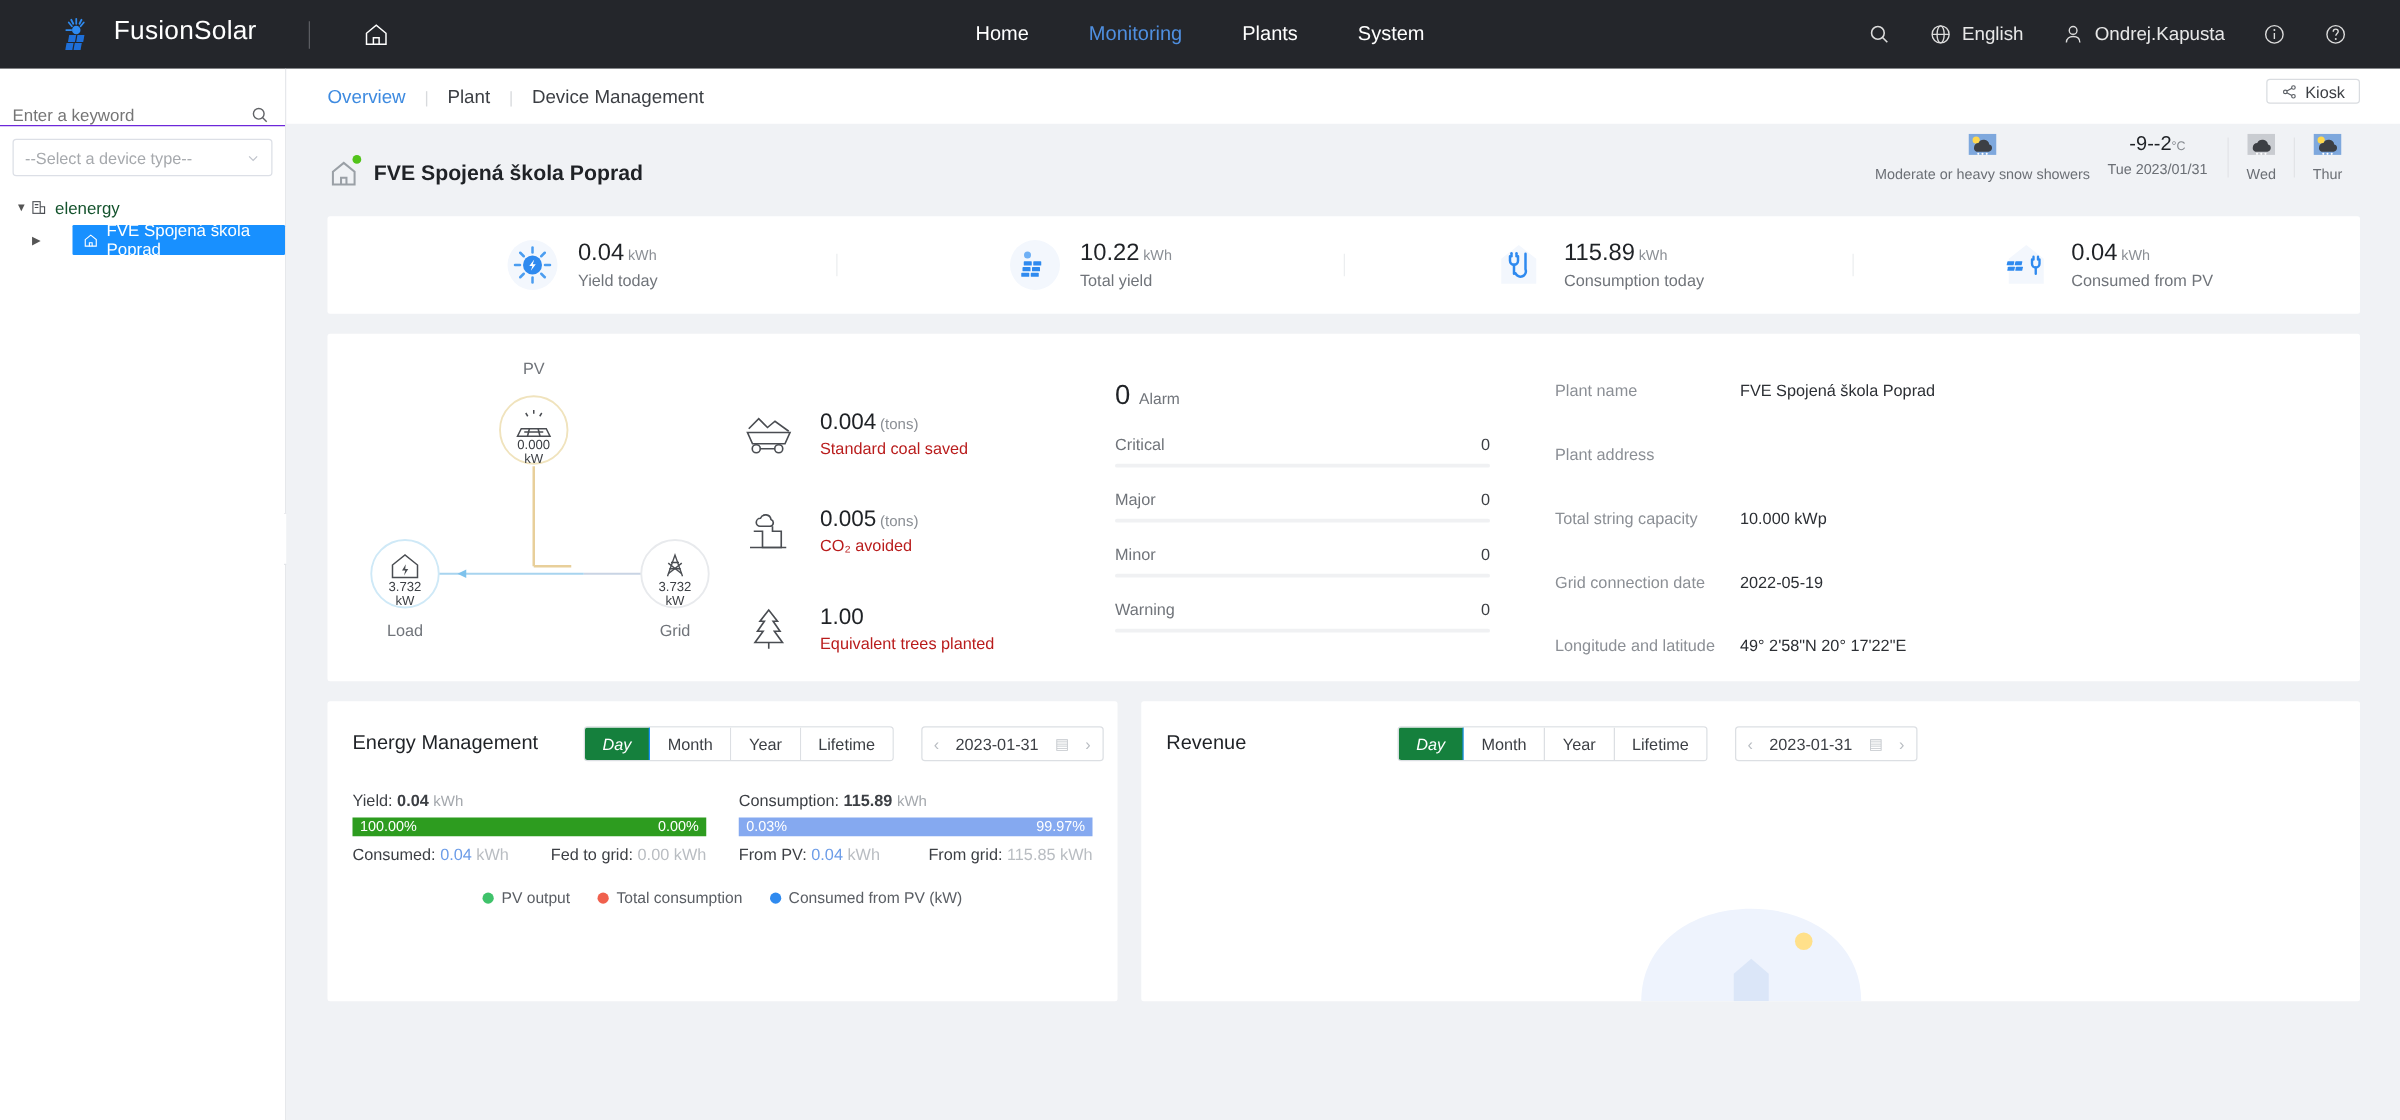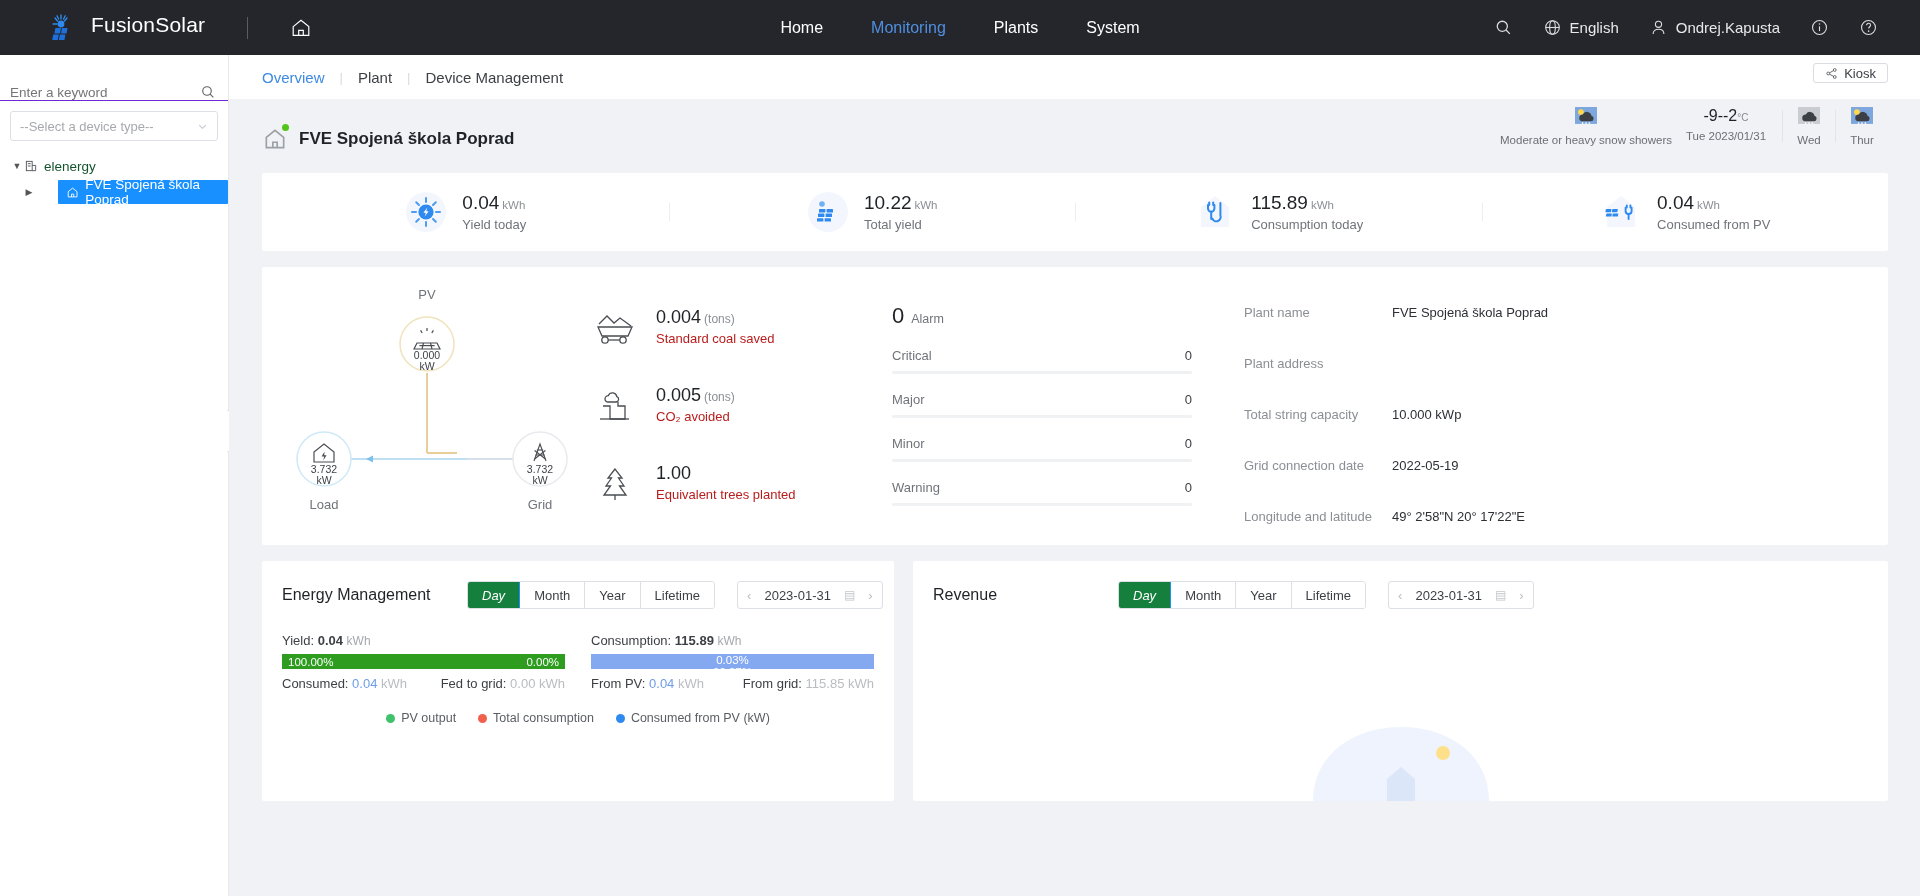--- a/index.html
+++ b/index.html
@@ -134,21 +134,21 @@
   
   .info-card {
     margin: 16px 32px 0 33px; height: 278px; display: flex; align-items: stretch;
     padding: 14px 0;
   }
   .flow-col { width: 330px; position: relative; }
   .env-col { width: 300px; padding-top: 26px; }
   .alarm-col { width: 300px; padding-top: 22px; }
   .plant-col { flex: 1; padding-top: 24px; padding-left: 52px; }
 
-  .env-row { display: flex; height: 78px; }
+  .env-row { display: flex; align-items: center; height: 78px; }
   .env-ico { width: 46px; height: 40px; margin-right: 18px; }
   .env-val { font-size: 18px; color: #1f2226; }
   .env-val small { font-size: 12px; color: #8b8f95; margin-left: 3px; }
   .env-lbl { font-size: 13px; color: #b91c1c; margin-top: 3px; }
 
   .alarm-head { display: flex; align-items: baseline; margin-bottom: 19px; }
   .alarm-num { font-size: 22px; color: #1f2226; }
   .alarm-word { font-size: 12.5px; color: #70747a; margin-left: 7px; }
   .alarm-item { margin-bottom: 18px; }
   .alarm-line { display: flex; justify-content: space-between; font-size: 13px; color: #70747a; margin-bottom: 8px; }
@@ -178,21 +178,21 @@
   .dp-val { font-size: 13px; color: #3c3f44; }
   .dp-cal { color: #c3c7cc; font-size: 12px; }
 
   .bars { display: flex; padding: 24px 20px 0 20px; gap: 26px; }
   .bargroup { flex: 1; }
   .bg-head { font-size: 13px; color: #3c3f44; margin-bottom: 6px; }
   .bg-head b { font-weight: bold; }
   .bg-head small { color: #a4a8ad; font-size: 12px; }
   .bg-bar { height: 15px; display: flex; align-items: center; justify-content: space-between; padding: 0 6px; font-size: 11.5px; color: #fff; }
   .bg-bar.green { background: #2d9c1f; }
-  .bg-bar.blue { background: #85a9f0; flex-direction: column; }
+  .bg-bar.blue { background: #85a9f0; }
   .bg-foot { display: flex; justify-content: space-between; font-size: 13px; color: #3c3f44; margin-top: 7px; }
   .bg-foot .muted { color: #b9bdc2; }
   .bg-foot .link { color: #6d9de8; }
 
   .legend { display: flex; justify-content: center; gap: 22px; margin-top: 20px; font-size: 12.5px; color: #5a5e64; }
   .lg { display: flex; align-items: center; gap: 6px; }
   .lg-dot { width: 9px; height: 9px; border-radius: 50%; }
 
   .rev-art { position: absolute; left: 50%; bottom: 0; transform: translateX(-50%); }
 </style>

